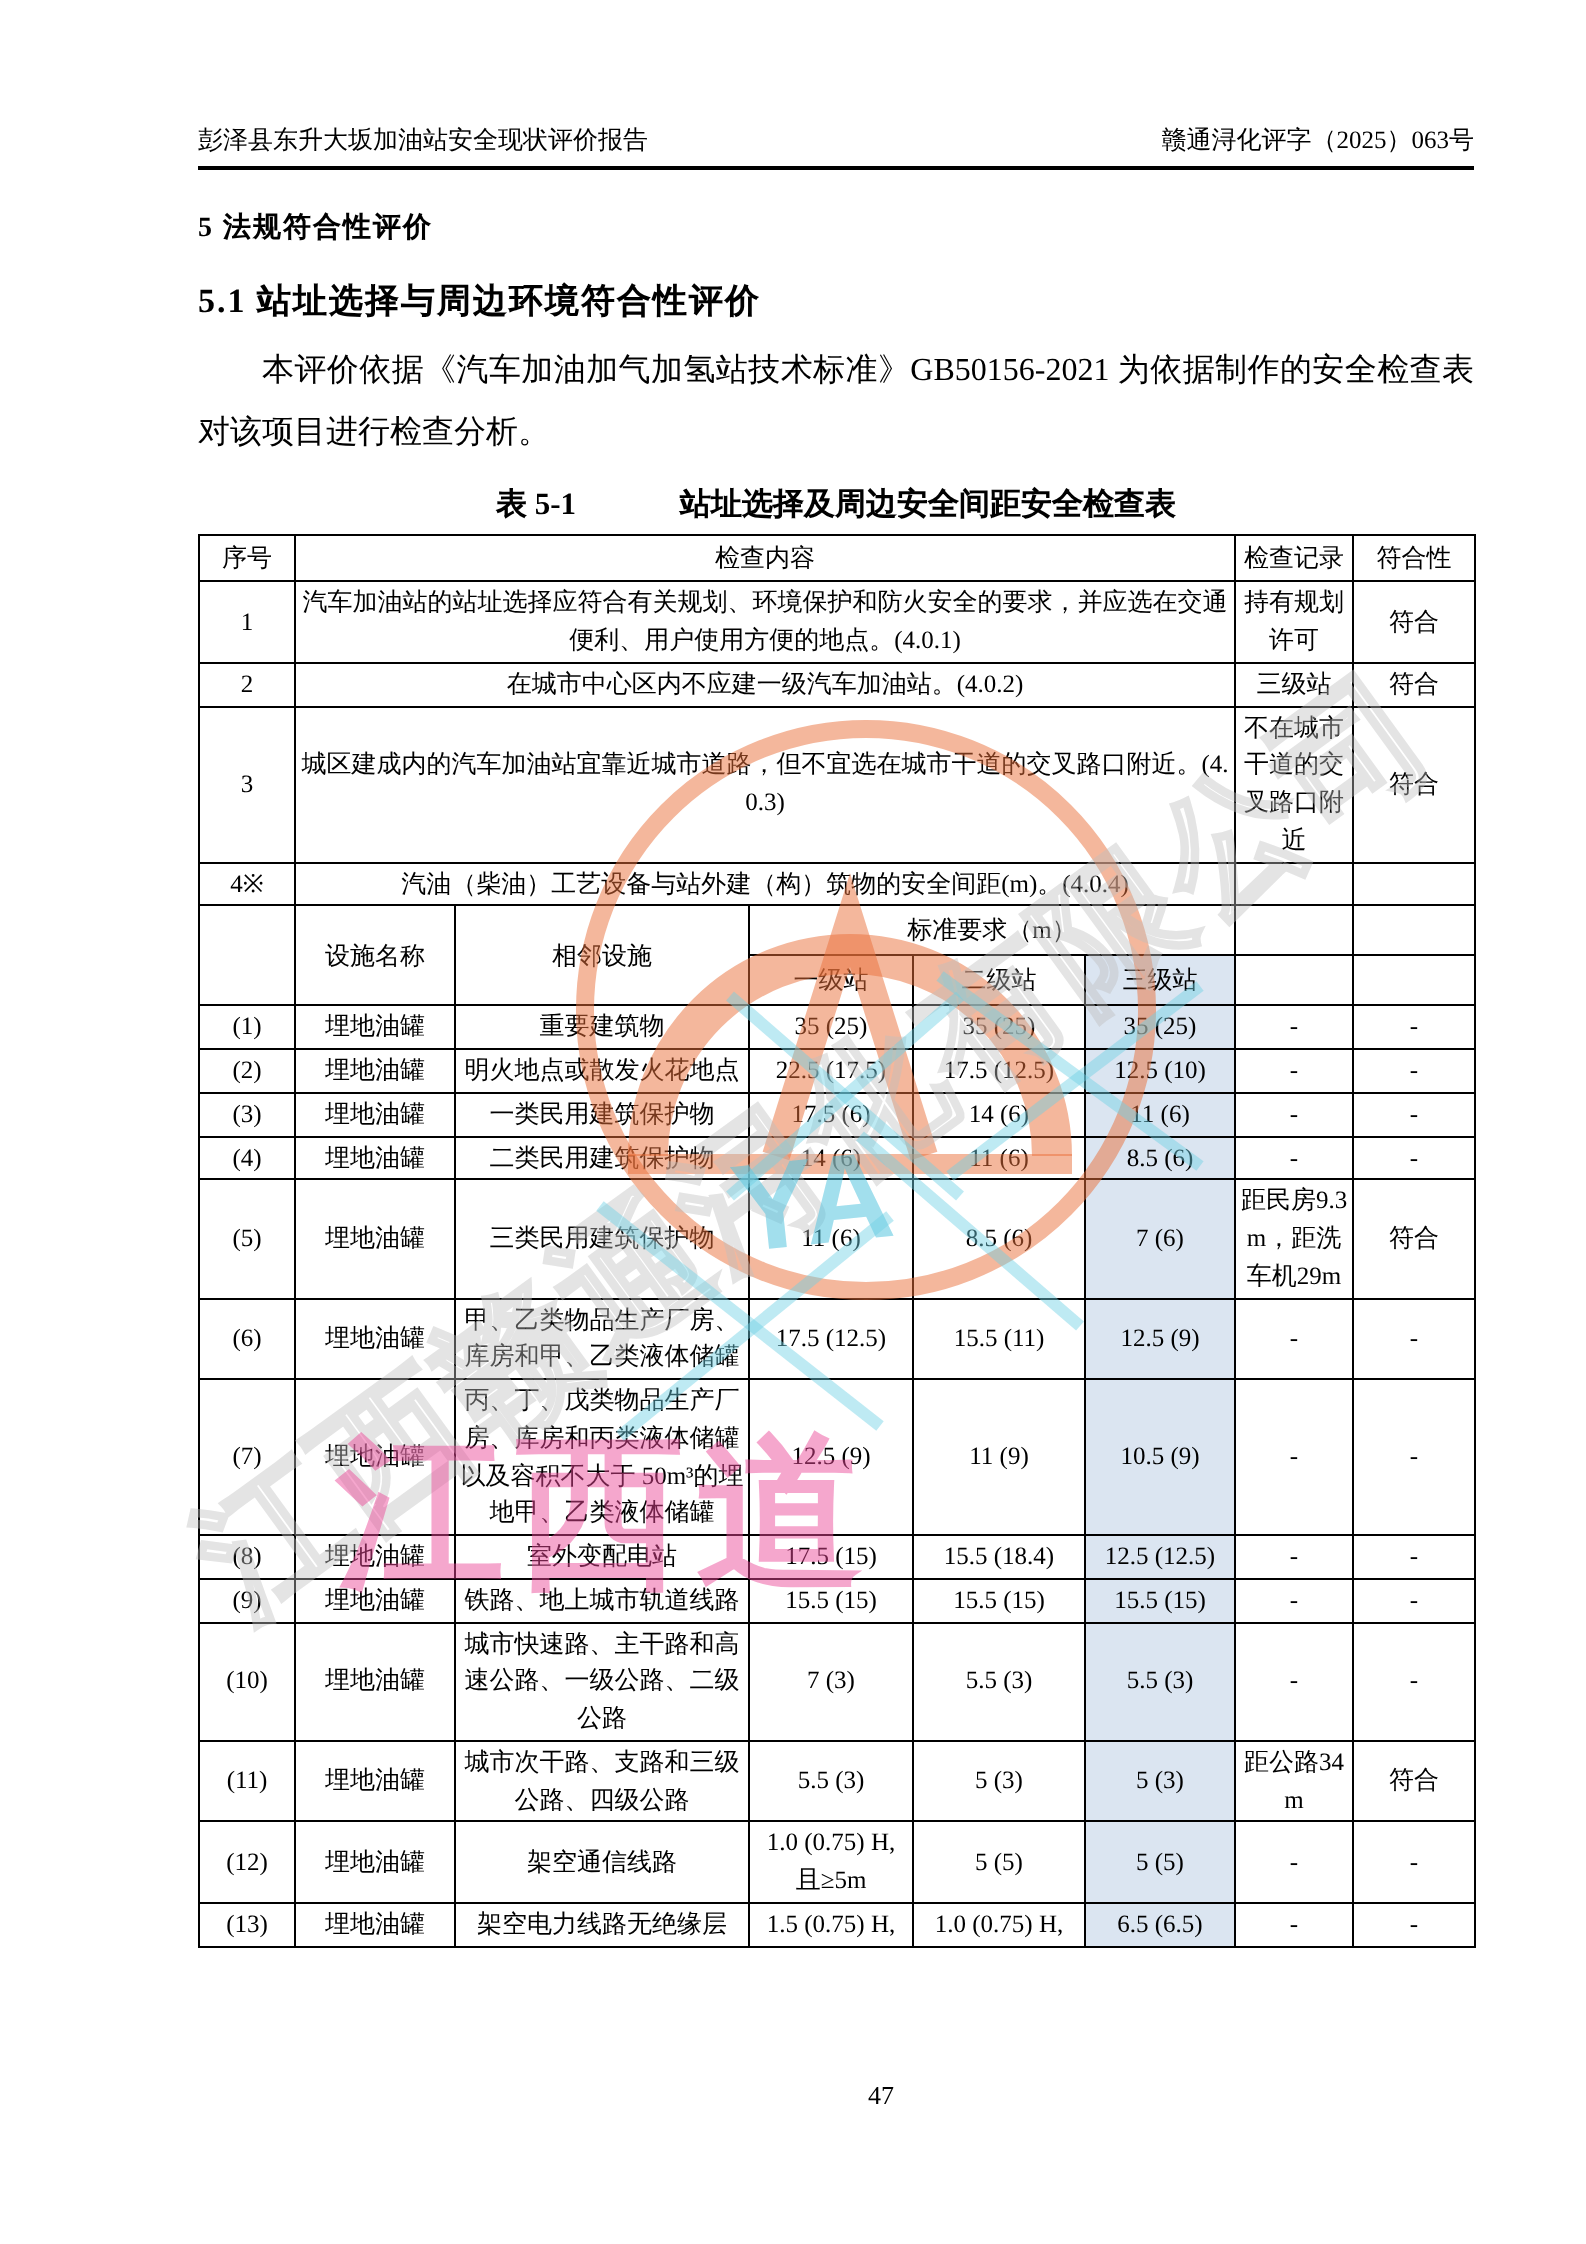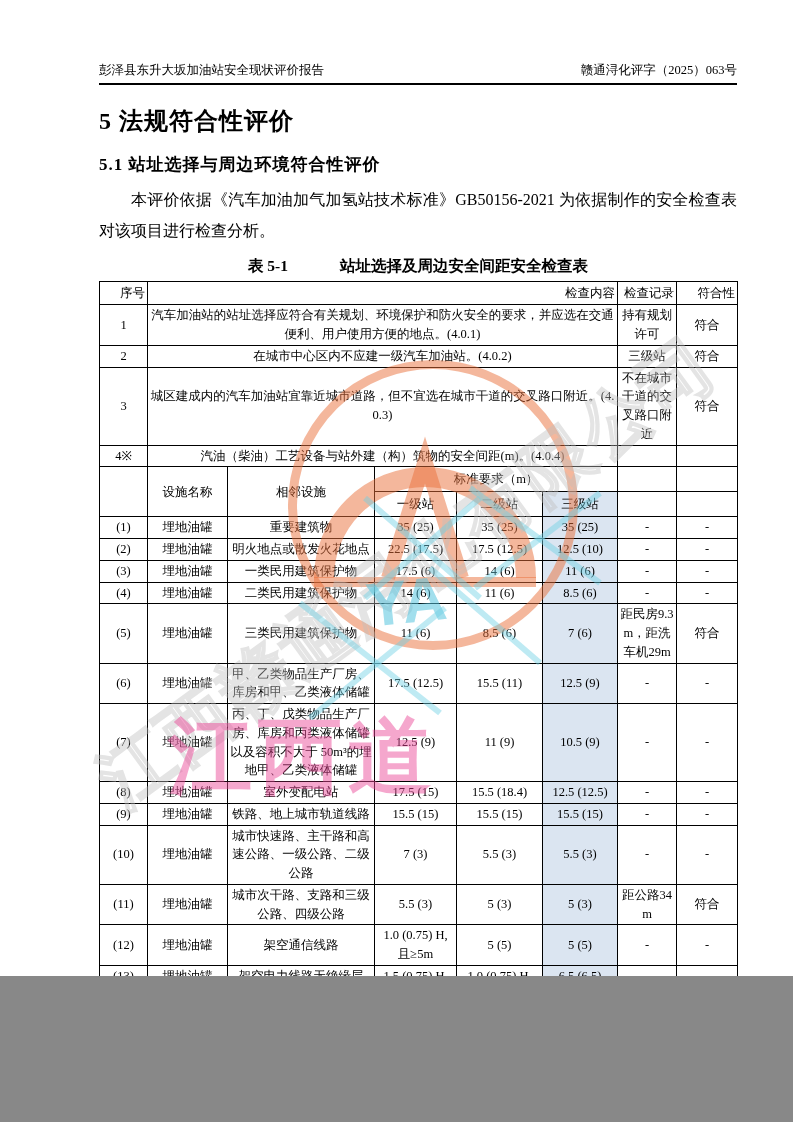--- a/index.html
+++ b/index.html
@@ -1,39 +1,39 @@
 <!DOCTYPE html>
 <html lang="zh"><head>
 <meta charset="utf-8">
 <style>
   html,body{margin:0;padding:0;background:#888;}
   .page{
-    position:relative; width:793px; height:976px; margin:0 auto;
+    position:relative; width:793px; height:1122px; margin:0 auto;
     background:#ffffff; overflow:hidden;
     font-family:"Liberation Serif","DejaVu Serif",serif; color:#000;
   }
   .content{position:absolute; left:99px; top:62px; width:638px;}
   .doc-header{
     display:flex; justify-content:space-between; align-items:flex-end;
     font-size:12.5px; padding-bottom:4px; border-bottom:2px solid #000;
   }
-  .h1{font-size:24px; font-weight:bold; margin:20px 0 0 0; letter-spacing:1px;}
+  .h1{font-size:14px; font-weight:bold; margin:20px 0 0 0; letter-spacing:1px;}
   .h2{font-size:17px; font-weight:bold; margin:16px 0 8px 0; letter-spacing:1px;}
   .para{font-size:16px; line-height:1.95; text-indent:2em; text-align:justify; margin-top:0;}
   .caption{ text-align:center; font-weight:bold; font-size:15.5px; margin-top:10px;}
   .caption .cap-no{margin-right:52px;}
   table.check{
     width:638px; border-collapse:collapse; table-layout:fixed;
     margin-top:4px; font-size:12.5px;
   }
   table.check td{
     border:1px solid #000; text-align:center; vertical-align:middle;
     padding:1px 2px; line-height:1.5; word-break:break-all;
   }
-  table.check .head td{height:20px;text-align:right;}
+  table.check .head td{height:20px;}
   table.check td.hl{background:#dbe5f1;}
   table.check td.tall{height:22px;}
   
   .wm{position:absolute; pointer-events:none;}
   .wm-stamp{
     left:288px; top:360px; width:272px; height:272px;
     border:9px solid rgba(233,112,58,.5); border-radius:50%;
   }
   .wm-logo{left:310px; top:382px;}
   .wm-gray{

